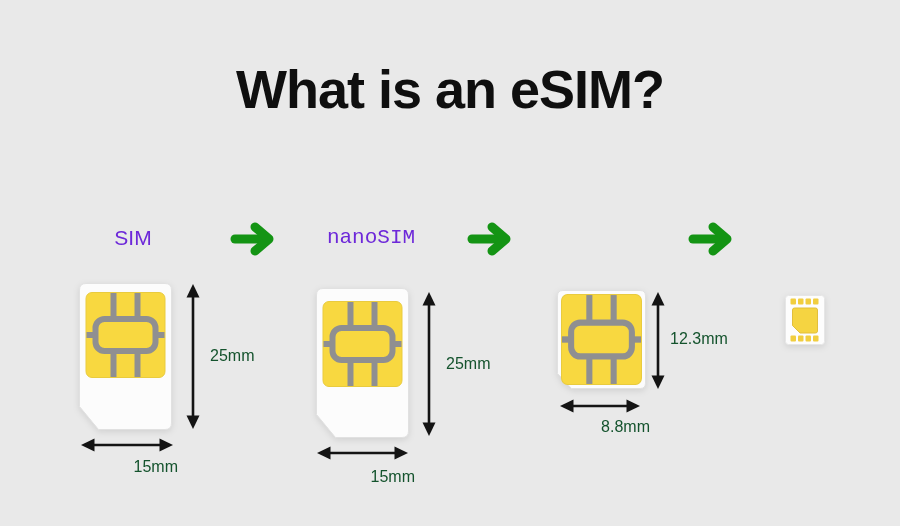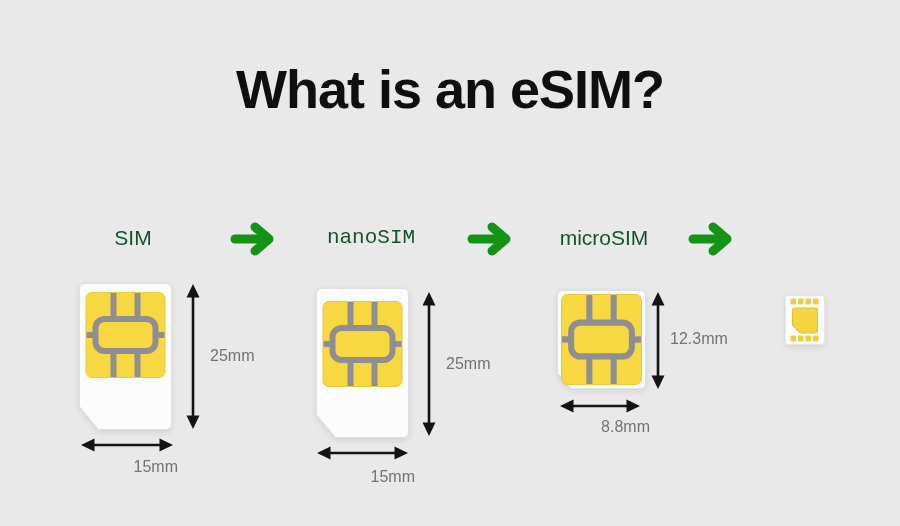--- a/index.html
+++ b/index.html
@@ -9,23 +9,23 @@
     font-family:"Liberation Sans", sans-serif;
     padding-left:16px;
   }
   .abs { position:absolute; }
   .title {
     left:0; top:58px; width:900px; text-align:center;
     font-size:54px; font-weight:bold; color:#0f0f0f; letter-spacing:-1px;
   }
   .stage-label {
     top:226px; width:140px; text-align:center;
-    font-size:21px; color:#14532d;
+    font-size:21px; color:#6d28d9;
   }
-  .dim-label { font-size:16px; color:#737373; white-space:nowrap; }
+  .dim-label { font-size:16px; color:#14532d; white-space:nowrap; }
   .dim-label-h { width:100px; text-align:right; }
   .card-svg { filter: drop-shadow(0 2px 3px rgba(0,0,0,0.10)); }
   .defs-holder { position:absolute; width:0; height:0; overflow:hidden; }
 </style>
 </head>
 <body>
 
 <div class="canvas">
 
   <svg class="defs-holder" aria-hidden="true">
@@ -37,21 +37,20 @@
         <rect x="1" y="40" width="78" height="6" fill="#8f8f91"></rect>
         <rect x="10" y="27" width="60" height="32" rx="9" fill="#f8d840" stroke="#8f8f91" stroke-width="6"></rect>
       </g>
     </defs>
   </svg>
 
   <div class="abs title">What is an eSIM?</div>
 
   <div class="abs stage-label" style="left:63px;">SIM</div>
   <div class="abs stage-label" style="left:301px;font-family:Liberation Mono, monospace;">nanoSIM</div>
-  <div class="abs stage-label" style="left:534px;">microSIM</div>
 
   <svg class="abs" style="left:230px; top:222px;" width="46" height="34" viewBox="0 0 46 34">
     <path d="M5 17 H34" stroke="#149414" stroke-width="9" stroke-linecap="round" fill="none"></path>
     <path d="M25 5 L39 17 L25 29" stroke="#149414" stroke-width="9" stroke-linecap="round" stroke-linejoin="round" fill="none"></path>
   </svg>
   <svg class="abs" style="left:467px; top:222px;" width="46" height="34" viewBox="0 0 46 34">
     <path d="M5 17 H34" stroke="#149414" stroke-width="9" stroke-linecap="round" fill="none"></path>
     <path d="M25 5 L39 17 L25 29" stroke="#149414" stroke-width="9" stroke-linecap="round" stroke-linejoin="round" fill="none"></path>
   </svg>
   <svg class="abs" style="left:688px; top:222px;" width="46" height="34" viewBox="0 0 46 34">

